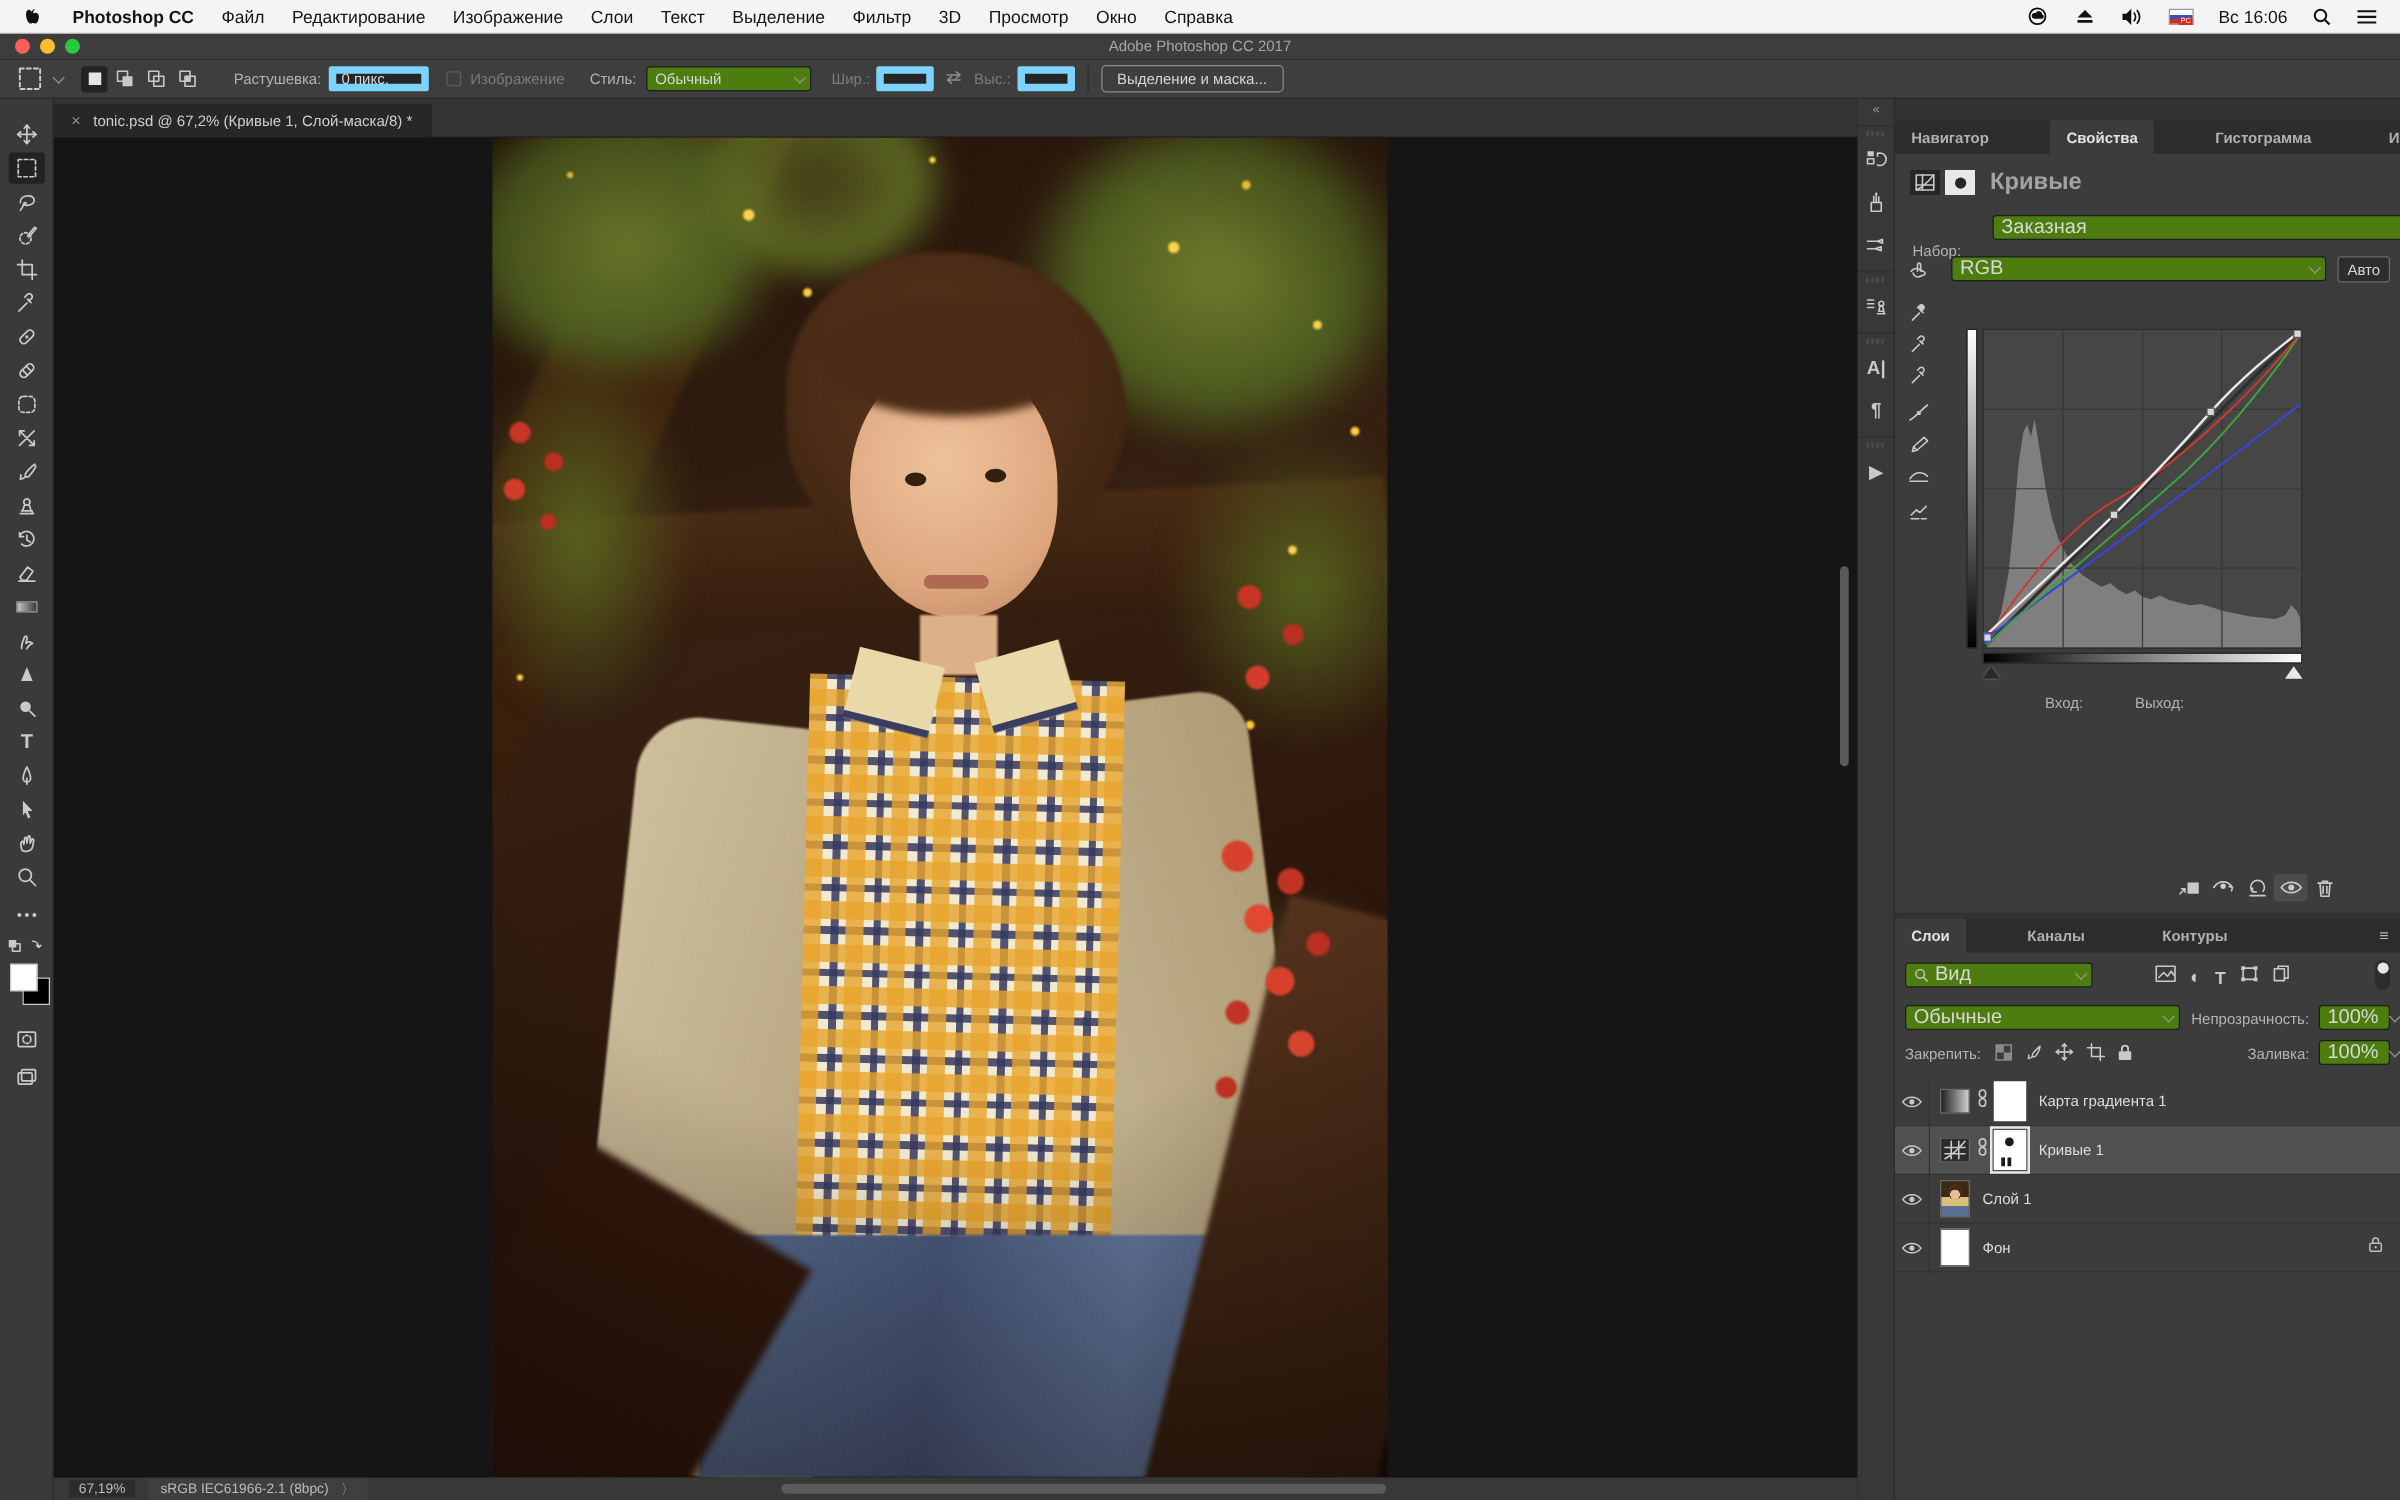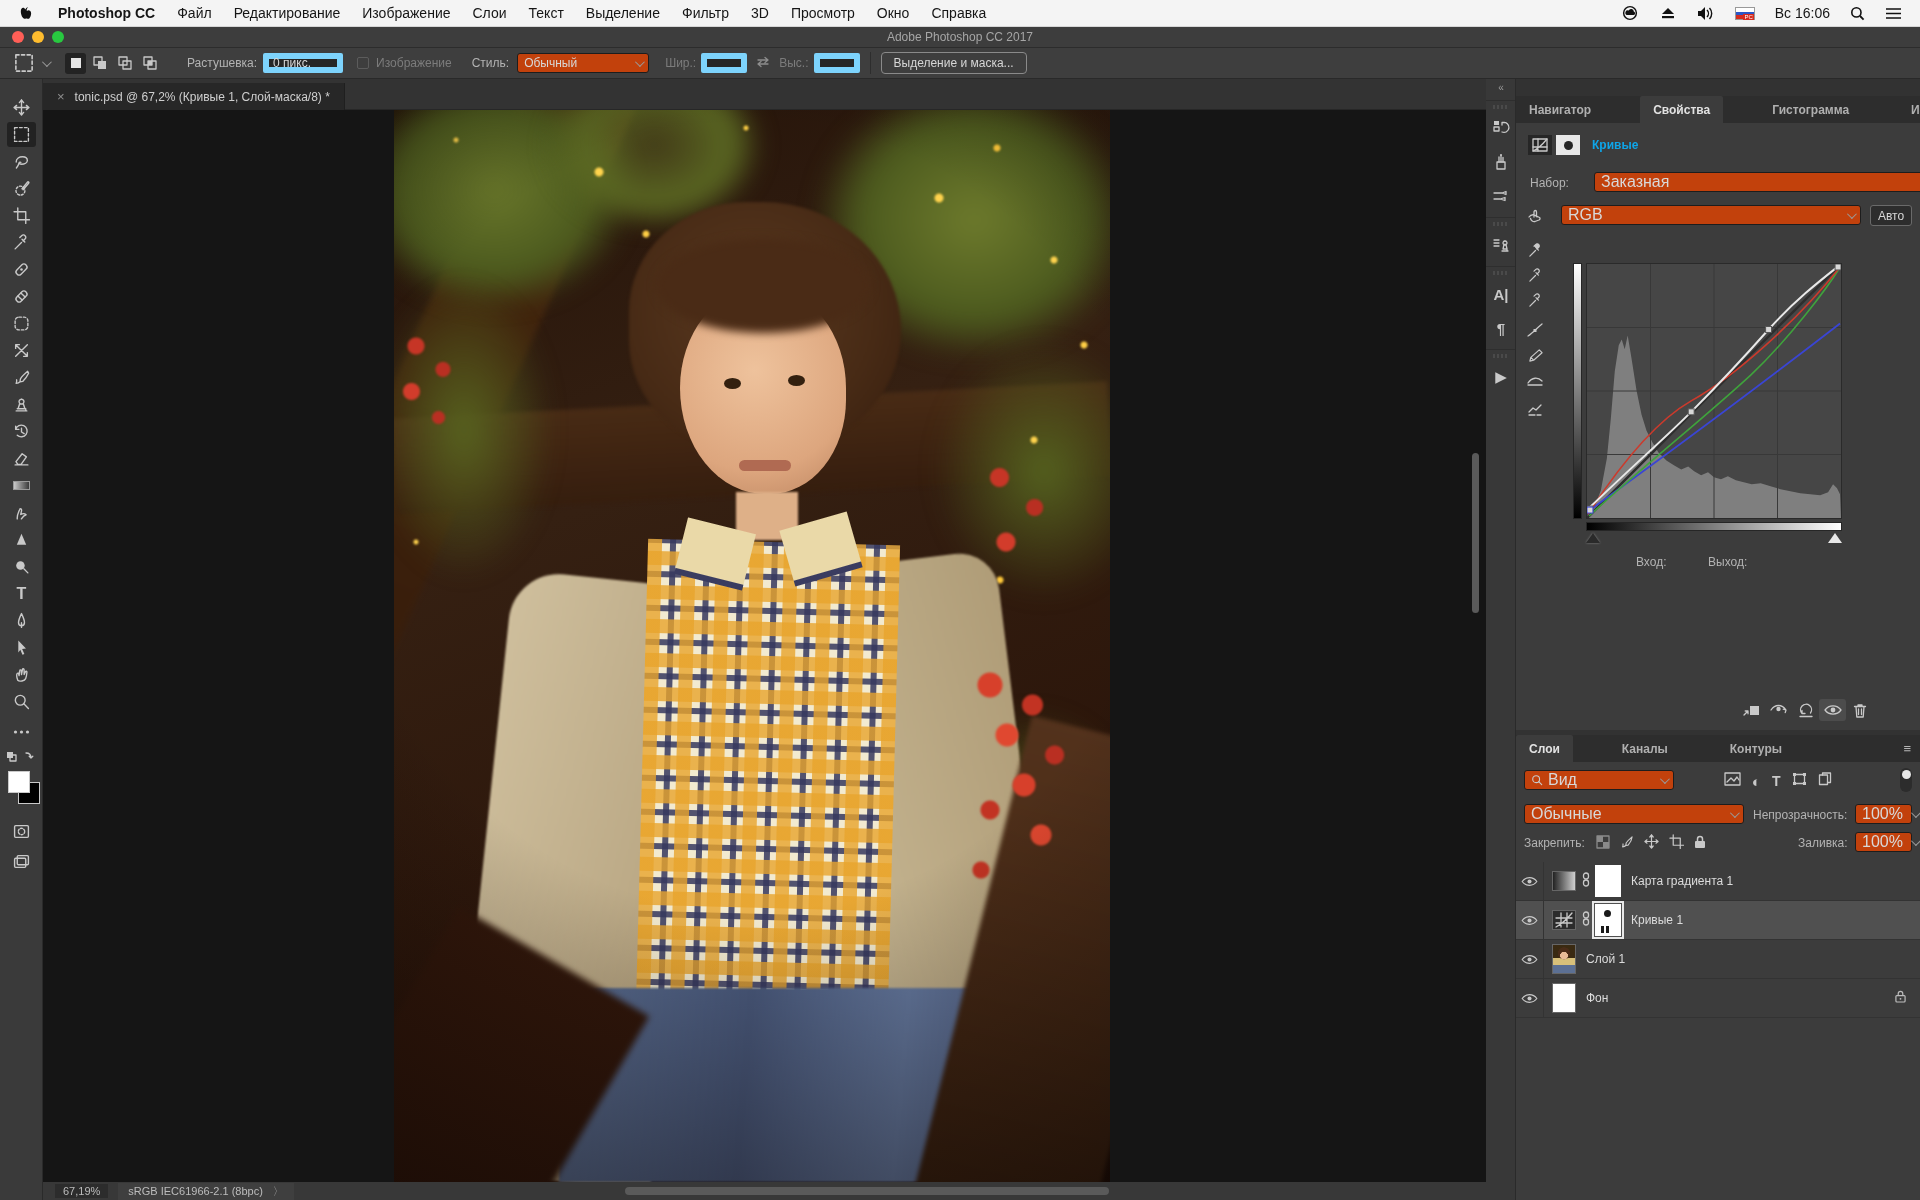--- a/index.html
+++ b/index.html
@@ -23,21 +23,21 @@
   #titlebar { left:0; top:27px; width:1920px; height:21px; background:#3d3d3d; border-bottom:1px solid #2c2c2c; }
   .tl { width:12px; height:12px; border-radius:50%; top:4px; }
   #titlebar .title { width:100%; text-align:center; line-height:21px; color:#a6a6a6; font-size:12px; }
 
   
   #optionsbar { left:0; top:48px; width:1920px; height:31px; background:#3e3e3e; border-bottom:1px solid #292929;
                 display:flex; align-items:center; color:#b9b9b9; font-size:12px; }
   .ob-group { display:flex; align-items:center; }
   .field { background:#262626; border:6px solid #7dd3fc; border-radius:2px; color:#d8d8d8; height:20px;
            display:flex; align-items:center; padding:0 4px; }
-  .select { background:#c2410c; border:1px solid #1d1d1d; border-radius:3px; color:#d8d8d8; height:20px;
+  .select { background:#4d7c0f; border:1px solid #1d1d1d; border-radius:3px; color:#d8d8d8; height:20px;
             display:flex; align-items:center; padding:0 6px; justify-content:space-between; }
   .chev { width:7px; height:7px; border-right:1.5px solid #9a9a9a; border-bottom:1.5px solid #9a9a9a;
           transform:rotate(45deg) translateY(-2px); margin-left:8px; flex:none;}
   .modebtn { width:21px; height:21px; border-radius:3px; display:flex; align-items:center; justify-content:center; margin-right:4px;}
   .modebtn.active { background:#232323; }
   .vdiv { width:1px; height:22px; background:#2d2d2d; margin:0 10px; }
   #mask-btn { border:1px solid #8a8a8a; border-radius:4px; color:#d6d6d6; padding:3px 12px; background:transparent; font-size:12px;}
 
   
   #toolbar { left:0; top:79px; width:43px; height:1121px; background:#3a3a3a; border-right:1px solid #2a2a2a; }
@@ -516,23 +516,23 @@
       <div style="position:absolute; left:12px; top:12px; display:flex; align-items:center;">
         <span style="width:24px;height:20px;background:#262626;display:flex;align-items:center;justify-content:center;">
           <svg class="icon" width="16" height="14" viewBox="0 0 16 14">
               <rect x="1" y="1" width="14" height="12"></rect>
               <path d="M1 9h14M6 1v12M1 13C6 11 10 7 15 1"></path>
             </svg>
         </span>
         <span style="width:24px;height:20px;background:#e8e8e8;margin-left:4px;display:flex;align-items:center;justify-content:center;">
           <span style="width:9px;height:9px;border-radius:50%;background:#262626;display:inline-block;"></span>
         </span>
-        <span style="color:#0ea5e9; font-size:12px; font-weight:bold; margin-left:12px;">Кривые</span>
-      </div>
-      <span class="lbl" style="position:absolute; left:14px; top:53px;">Набор:</span>
+        <span style="color:#a3a3a3; font-size:19px; font-weight:bold; margin-left:12px;">Кривые</span>
+      </div>
+      <span class="lbl" style="position:absolute; left:14px; top:71px;">Набор:</span>
       <div class="select" style="position:absolute; left:78px; top:49px; width:344px;">
         <span>Заказная</span>
           <span class="chev"></span>
       </div>
       <div class="mini-icon-btn" style="left:8px; top:82px;">
         <svg class="icon" width="18" height="16" viewBox="0 0 18 16">
             <path d="M3 9c2-3 6-3 8 0M8 4v5M8 4c0-2 2.5-2 2.5 0v4l3 1.5c1 .5.5 2-.5 2.5l-4 1.5c-2 .5-4-1-4.5-3"></path>
           </svg>
       </div>
       <div class="select" style="position:absolute; left:45px; top:82px; width:300px;">

